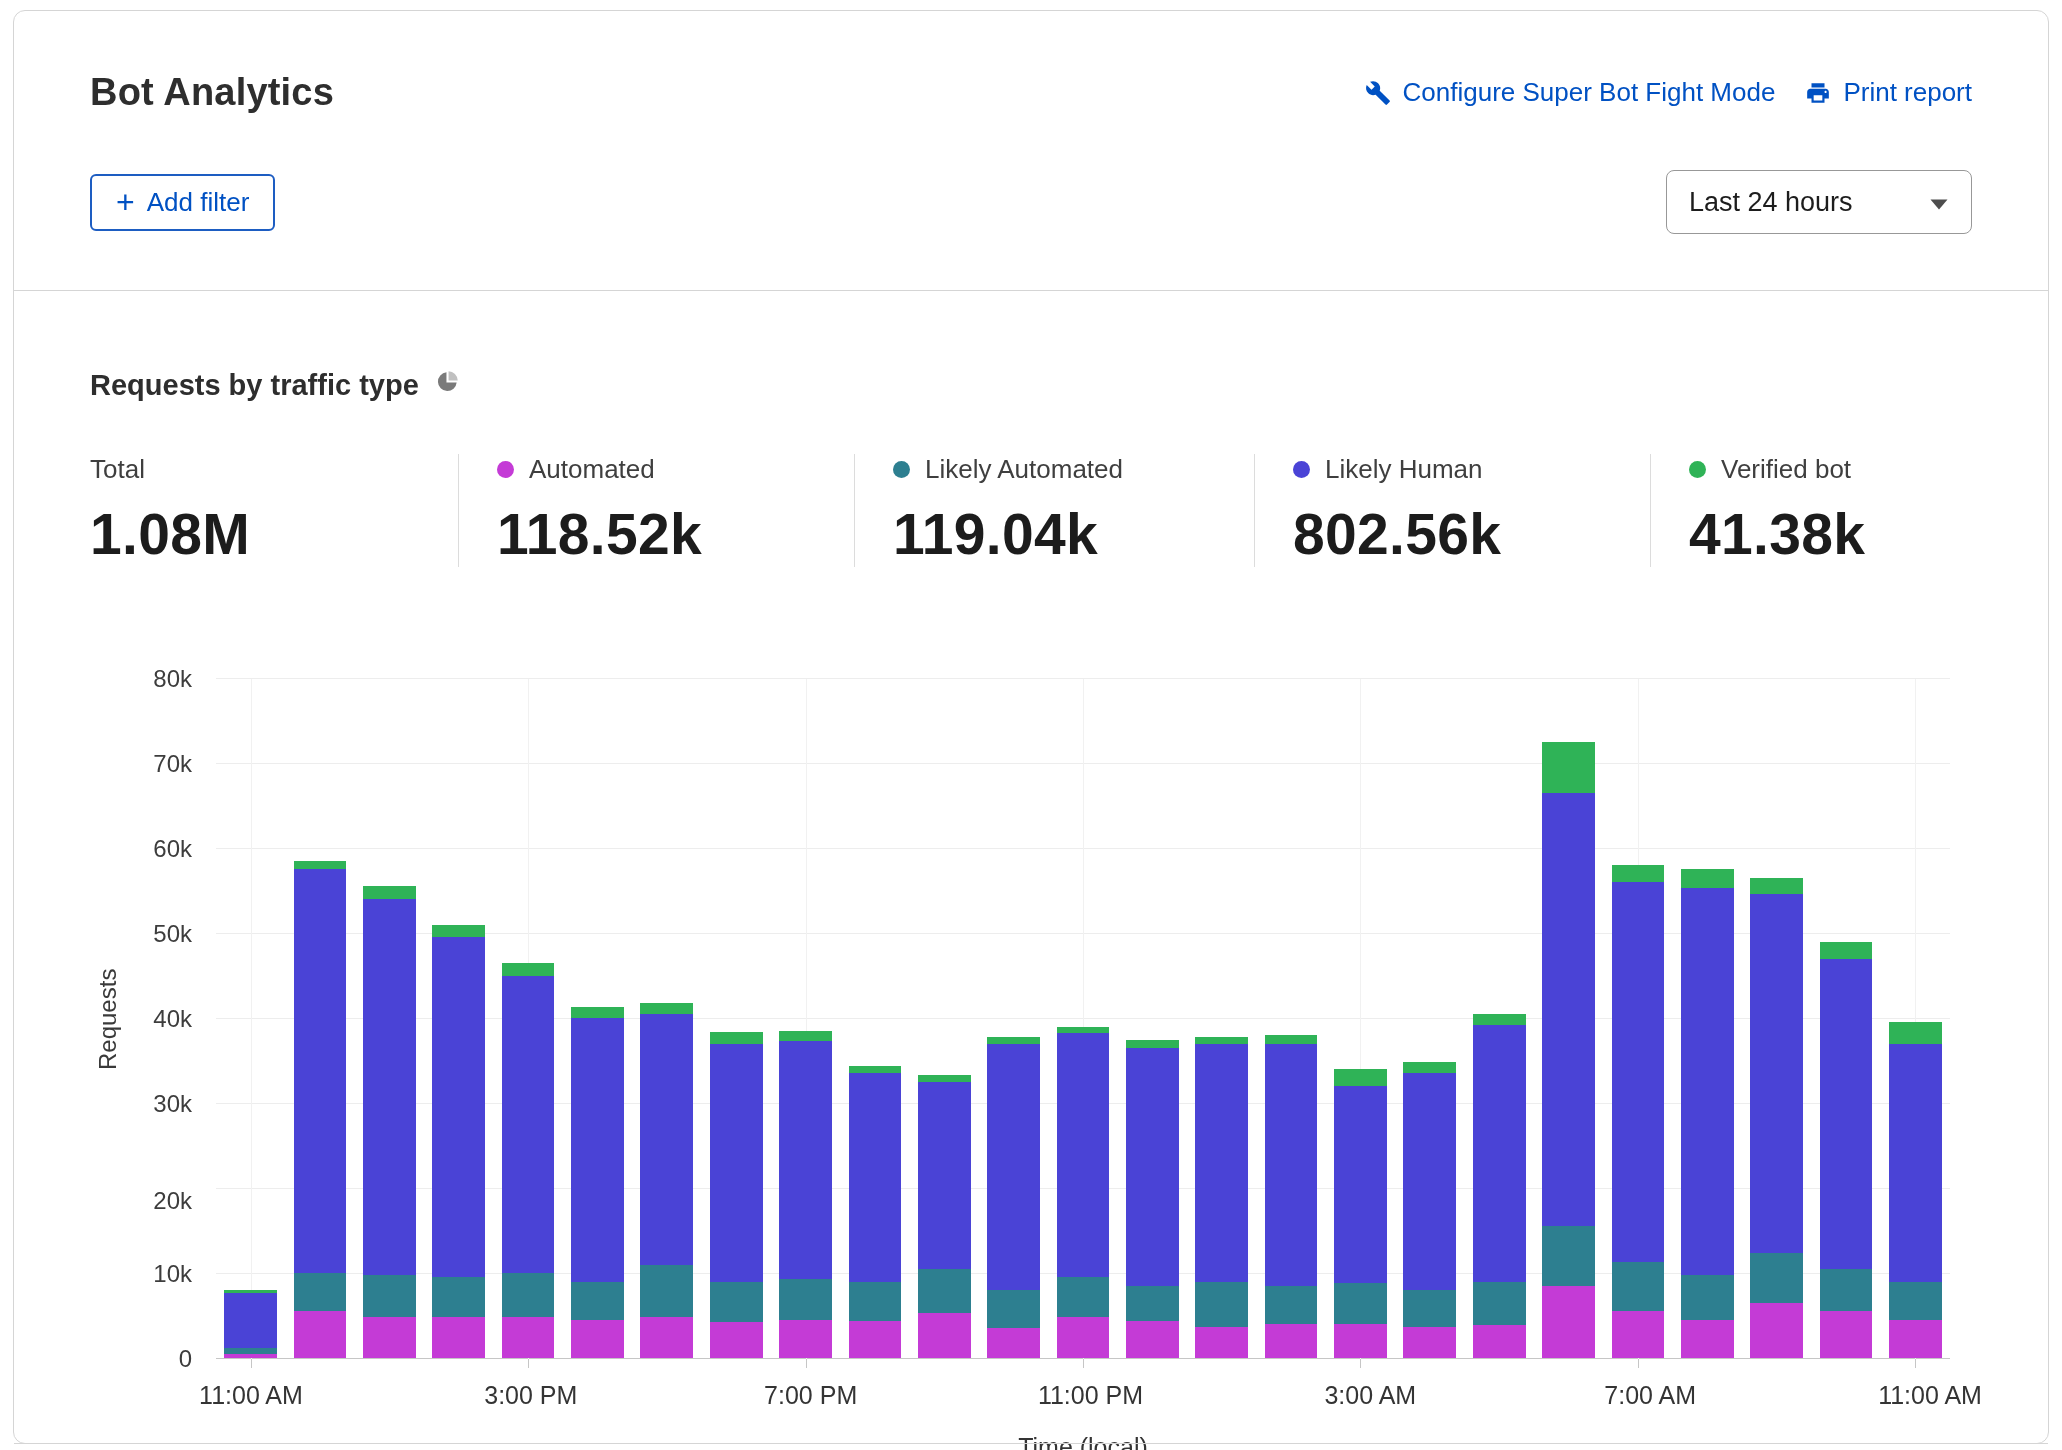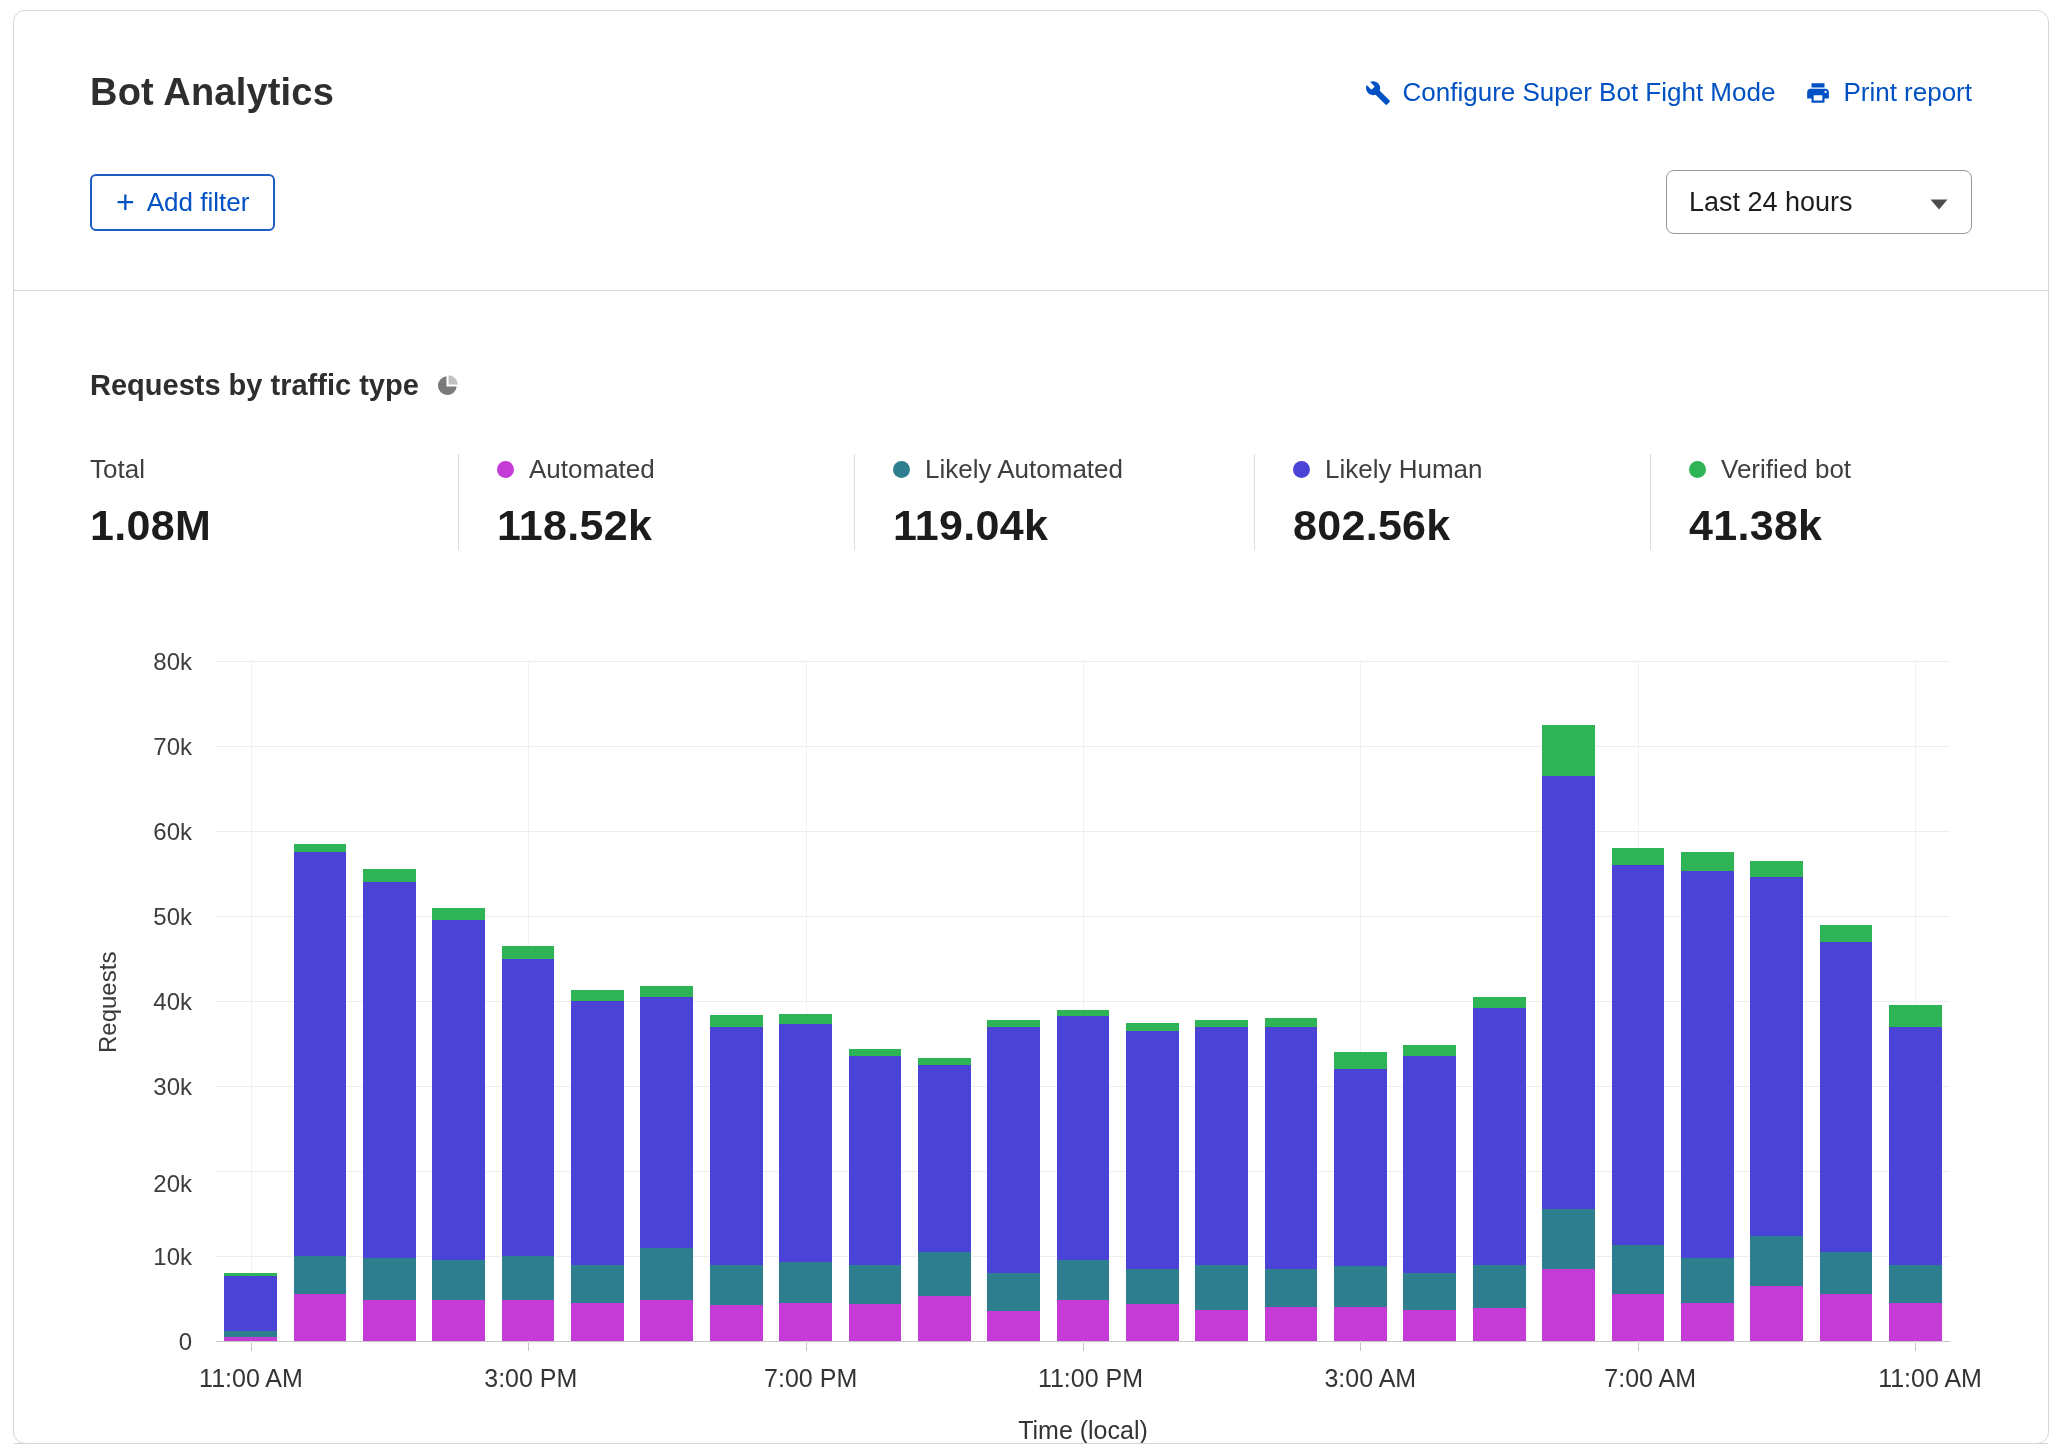--- a/index.html
+++ b/index.html
@@ -21,32 +21,32 @@
   .add-filter { display:flex; align-items:center; gap:12px; background:#fff;
                 border:2px solid #1d5dc2; border-radius:6px; color:#0051c3;
                 font-size:26px; font-family:inherit; padding:11px 24px; cursor:pointer; }
   .add-filter .plus { font-size:32px; line-height:22px; font-weight:400; }
   .dropdown { width:306px; height:64px; border:1px solid #989898; border-radius:8px;
               display:flex; align-items:center; justify-content:space-between;
               padding:0 22px; font-size:27px; color:#1d1d1d; cursor:pointer; background:#fff; }
   .divider { margin-top:56px; height:1px; background:#d5d5d5; }
 
   
-  .section-title-row { padding-top:78px; display:flex; align-items:center; gap:16px; }
+  .section-title-row { padding-top:78px; display:flex; align-items:flex-start; gap:16px; }
   h2 { font-size:29px; font-weight:700; color:#2e2e2e; }
   .pie { display:flex; }
 
   .stats { margin-top:52px; display:flex; align-items:stretch; }
   .stat { border-right:1px solid #dcdcdc; padding-left:38px; padding-right:20px; }
   .stat:first-child { padding-left:0; width:369px; }
   .stat:nth-child(2){ width:396px; } .stat:nth-child(3){ width:400px; }
   .stat:nth-child(4){ width:396px; } .stat:last-child { border-right:none; flex:1; }
   .stat-label { display:flex; align-items:center; gap:15px; font-size:26px; color:#3f3f3f; }
   .dot { width:17px; height:17px; border-radius:50%; background:#999; flex:0 0 auto; }
-  .stat-value { margin-top:16px; font-size:43px; font-weight:700; color:#1c1c1c; letter-spacing:.3px; }
+  .stat-value { margin-top:16px; font-size:57px; font-weight:700; color:#1c1c1c; letter-spacing:.3px; }
 
   
   .chart-wrap { position:relative; margin:112px 76px 0 76px; height:800px; }
   #ylabel { position:absolute; left:2px; top:0; width:32px; height:680px;
             writing-mode:vertical-rl; transform:rotate(180deg);
             display:flex; align-items:center; justify-content:center;
             font-size:24px; color:#3a3a3a; }
   #yticks { position:absolute; left:0; top:0; width:112px; height:680px; }
   .ytick  { position:absolute; right:10px; transform:translateY(50%);
             font-size:24px; color:#3d3d3d; }

